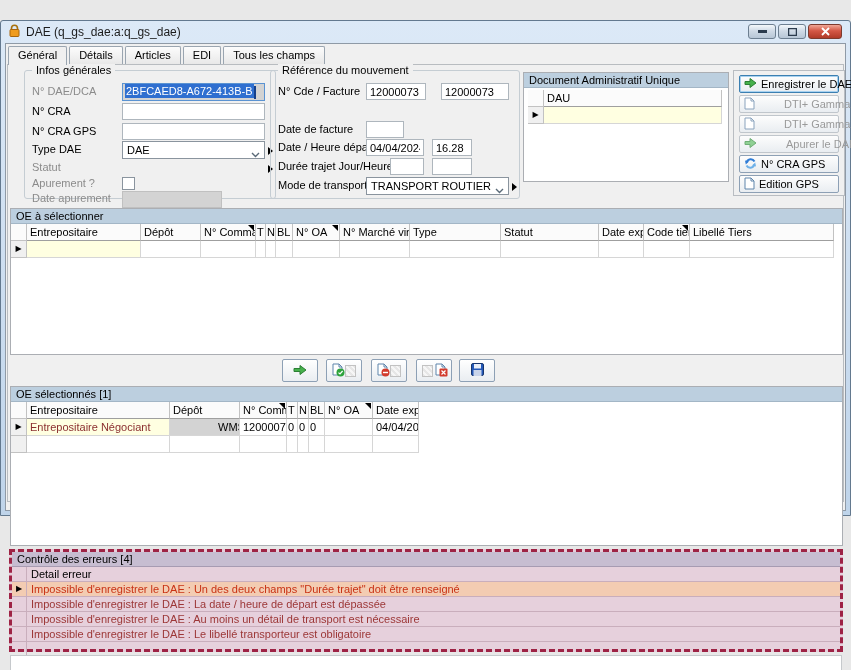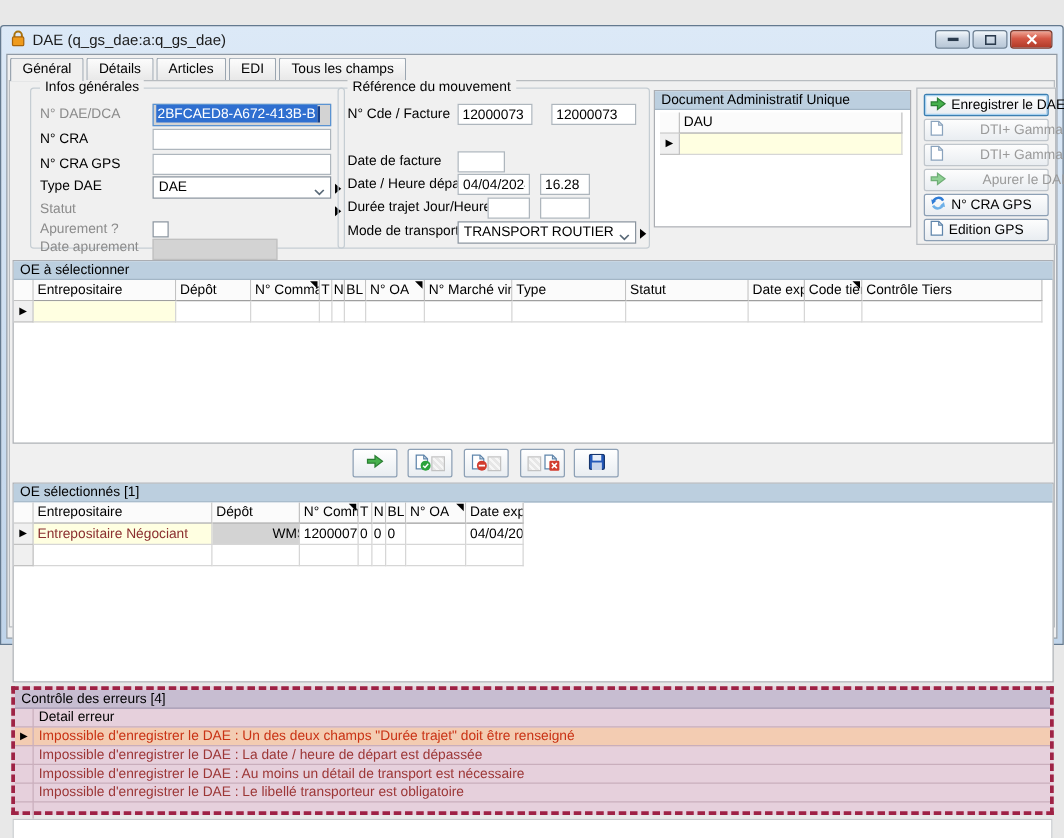--- a/index.html
+++ b/index.html
@@ -285,21 +285,21 @@
           <div class="gcell hcorner" style="width:55px;">N° Commande</div>
           <div class="gcell" style="width:10px;padding:2px 1px 0 1px;">T</div>
           <div class="gcell" style="width:10px;padding:2px 1px 0 1px;">N</div>
           <div class="gcell" style="width:17px;padding:2px 1px 0 1px;">BL</div>
           <div class="gcell hcorner" style="width:47px;">N° OA</div>
           <div class="gcell" style="width:70px;">N° Marché vin</div>
           <div class="gcell" style="width:91px;">Type</div>
           <div class="gcell" style="width:98px;">Statut</div>
           <div class="gcell" style="width:45px;">Date exp. p</div>
           <div class="gcell hcorner" style="width:46px;">Code tiers</div>
-          <div class="gcell" style="width:144px;">Contrôle Tiers</div>
+          <div class="gcell" style="width:144px;">Libellé Tiers</div>
         </div>
         <div class="grow">
           <div class="gmark">▶</div>
           <div class="gcell cell-yellow" style="width:114px;"></div>
           <div class="gcell" style="width:60px;"></div>
           <div class="gcell" style="width:55px;"></div>
           <div class="gcell" style="width:10px;"></div>
           <div class="gcell" style="width:10px;"></div>
           <div class="gcell" style="width:17px;"></div>
           <div class="gcell" style="width:47px;"></div>

